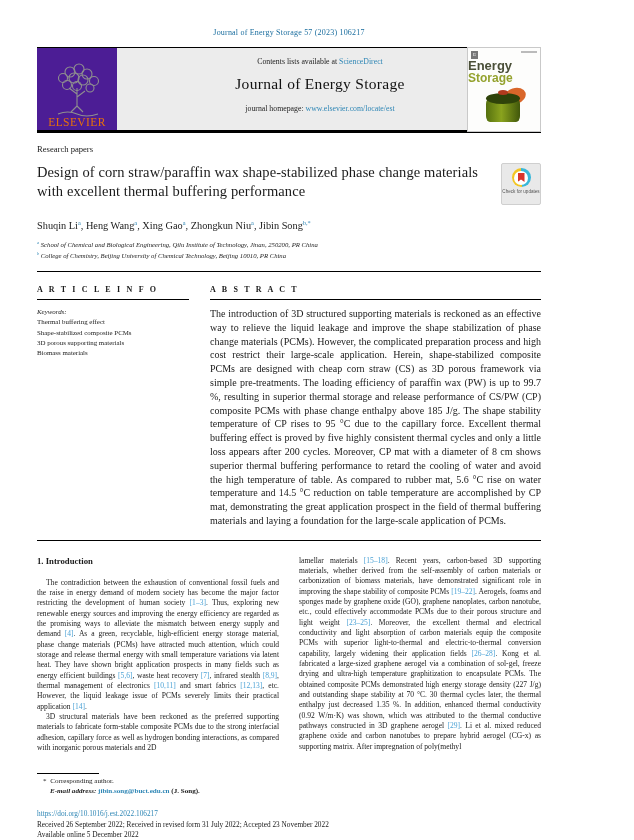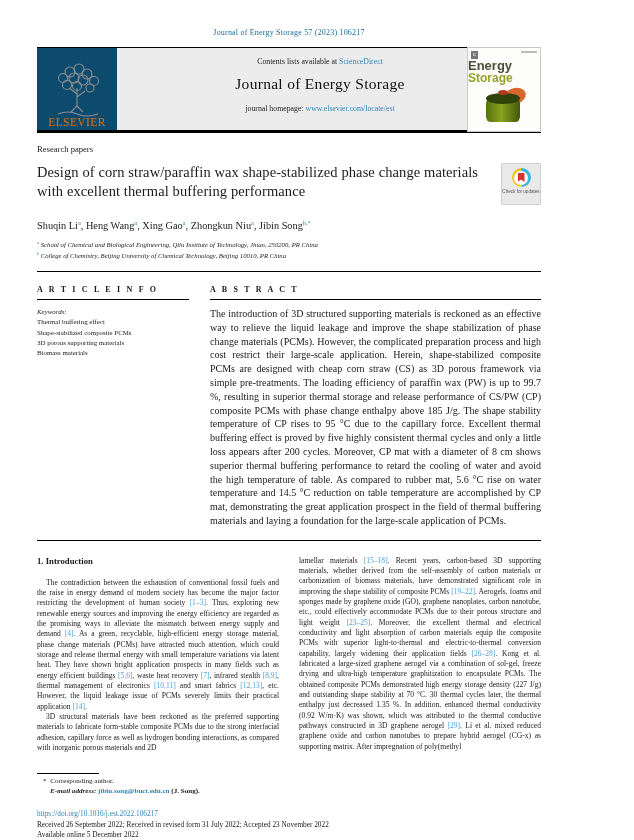--- a/index.html
+++ b/index.html
@@ -8,21 +8,21 @@
   .page { width:578px; height:840px; padding:0 37px; position:relative; }
 
   
   .top-ref { padding-top:28px; text-align:center; font-size:8px; color:#1a6d9e; letter-spacing:.2px; }
 
   
   .header-row { position:relative; margin-top:10px; }
   .header-left { width:486px; }
   .thin-rule { border-top:1.5px solid #000; }
   .banner-row { display:flex; align-items:stretch; height:82px; }
-  .logo-block { width:80px; background:#0c4a6e; display:flex; flex-direction:column; align-items:center; justify-content:flex-end; padding-bottom:2px; }
+  .logo-block { width:80px; background:#4c1d95; display:flex; flex-direction:column; align-items:center; justify-content:flex-end; padding-bottom:2px; }
   .logo-word { font-size:11.5px; color:#e8710a; letter-spacing:.4px; margin-top:-2px; }
   .banner-gray { flex:1; background:#ececec; text-align:center; padding-top:9px; }
   .banner-line1 { font-size:7.8px; color:#222; }
   .banner-jtitle { font-size:15.5px; color:#111; margin-top:9px; letter-spacing:.3px; }
   .banner-line3 { font-size:7.8px; color:#222; margin-top:11px;font-family:Liberation Serif, serif; }
   .link { color:#2e86b5; cursor:pointer; }
 
   
   .cover { position:absolute; right:0; top:0; width:74px; height:85px; background:#fdfdfc; border:1px solid #c9c9c9; overflow:hidden; }
   .cover-minilogo { position:absolute; left:3px; top:3px; width:7px; height:8px; background:#777; color:#fff; font-size:5px; line-height:8px; text-align:center; }

